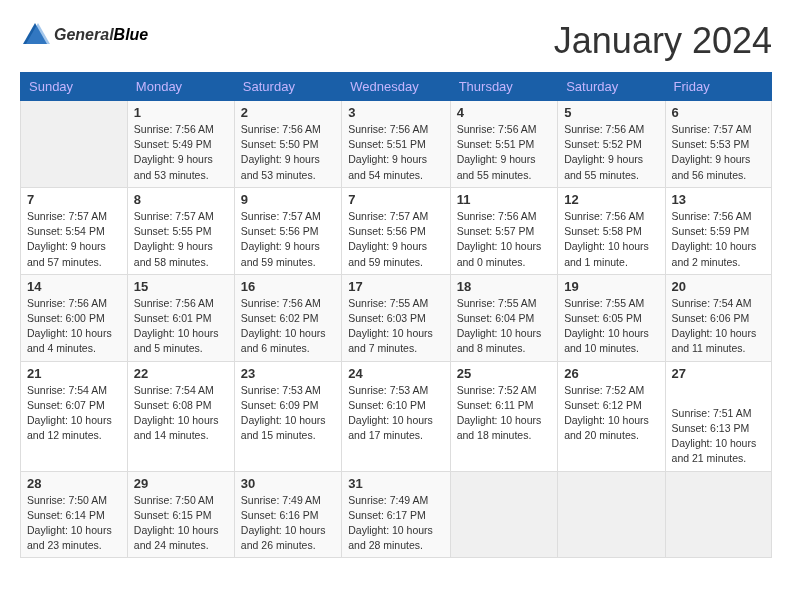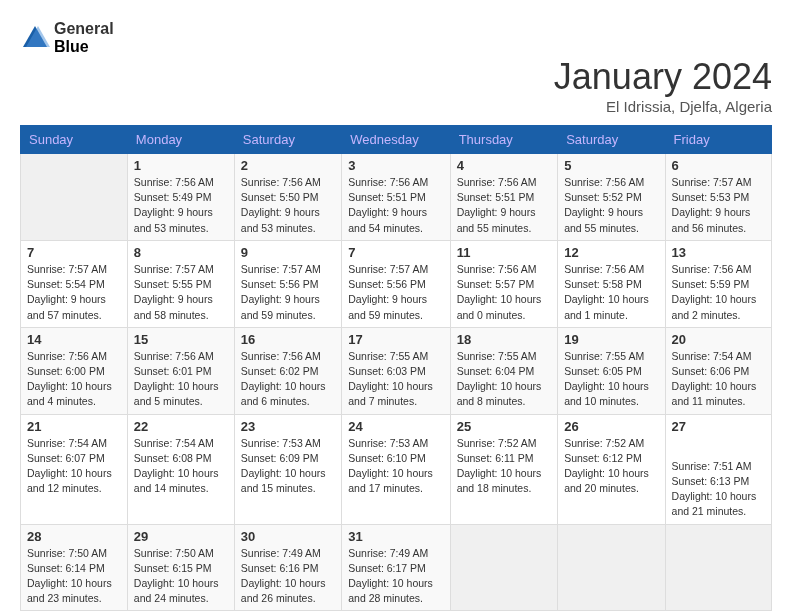--- a/index.html
+++ b/index.html
@@ -16,40 +16,40 @@
       align-items: flex-start;
       margin-bottom: 10px;
     }
     .logo {
       display: flex;
       align-items: center;
       gap: 4px;
     }
     .logo-text {
       display: flex;
-      flex-direction: column;
+      flex-direction: row;
       line-height: 1.1;
+      font-style: italic;
     }
     .logo-general {
       font-size: 16px;
       font-weight: bold;
       color: #333;
     }
     .logo-blue {
       font-size: 16px;
       font-weight: bold;
       color: #000000;
     }
     .logo-icon {
       width: 30px;
       height: 30px;
     }
     .title-block {
-      text-align: right;
-      margin-top: 36px;
+      text-align: left;
     }
     .calendar-title {
       font-size: 36px;
       font-weight: normal;
       color: #333;
     }
     .calendar-subtitle {
       font-size: 15px;
       color: #555;
     }
@@ -102,21 +102,20 @@
       <polygon points="15,3 27,24 3,24" fill="#1a5fa8"></polygon>
       <polygon points="18,3 30,24 6,24" fill="#4a90d9" opacity="0.5"></polygon>
     </svg>
     <div class="logo-text">
       <span class="logo-general">General</span>
       <span class="logo-blue">Blue</span>
     </div>
   </div>
   <div class="title-block">
     <div class="calendar-title">January 2024</div>
-    <div class="calendar-subtitle">El Idrissia, Djelfa, Algeria</div>
   </div>
 </div>
 
 <table>
   <thead>
     <tr>
     <th>Sunday</th>
         <th>Monday</th>
         <th>Saturday</th>
         <th>Wednesday</th>

